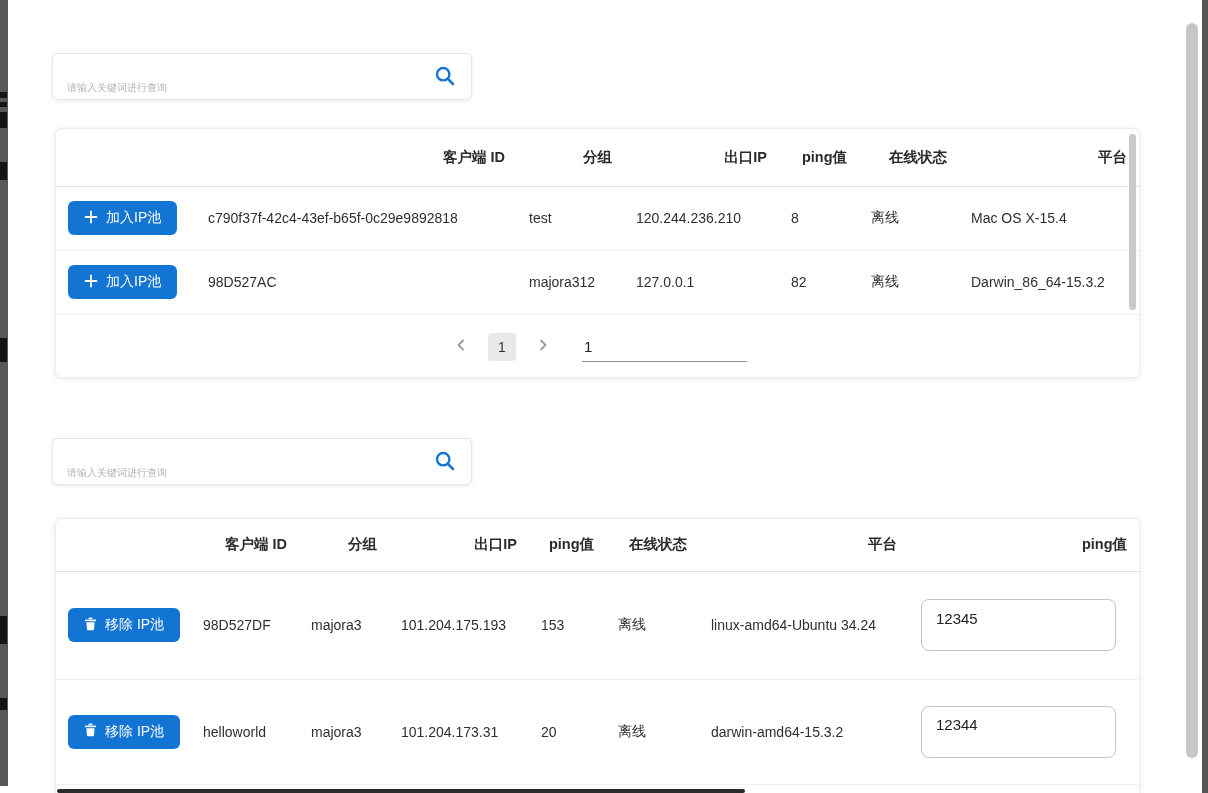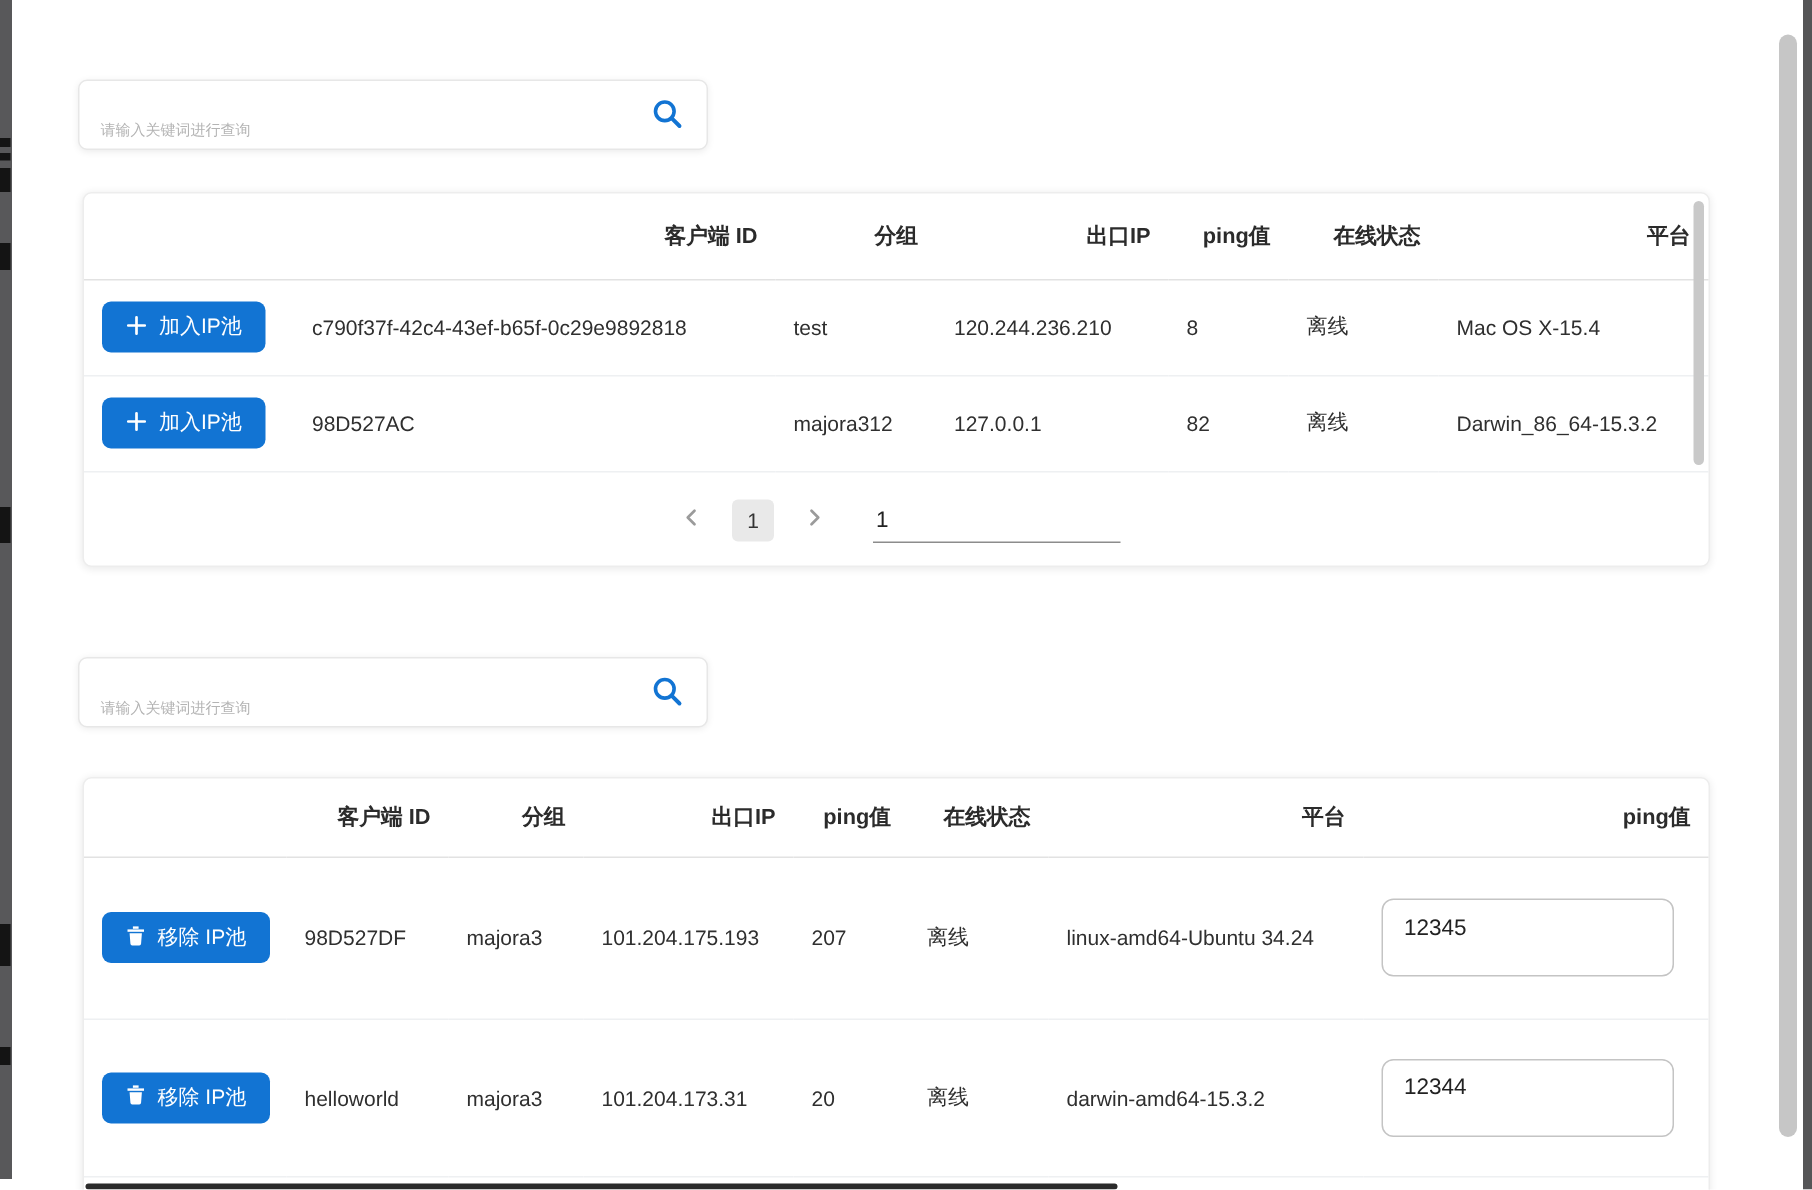--- a/index.html
+++ b/index.html
@@ -218,21 +218,21 @@
                 <rect x="1" y="2.6" width="11" height="1.6" fill="#fff"></rect>
                 <path d="M2.4 5.2h8.2l-.55 7a1.2 1.2 0 0 1-1.2 1.1H4.15a1.2 1.2 0 0 1-1.2-1.1z" fill="#fff"></path>
               </svg>
             </span>
             <span>移除 IP池</span>
           </button>
         </td>
         <td>98D527DF</td>
         <td>majora3</td>
         <td>101.204.175.193</td>
-        <td>207</td>
+        <td>153</td>
         <td>离线</td>
         <td>linux-amd64-Ubuntu 34.24</td>
         <td>
           <input class="port-input" value="12345" style="">
         </td>
       </tr>
       <tr class="tall2">
         <td>
           <button class="action-btn">
             <span>

